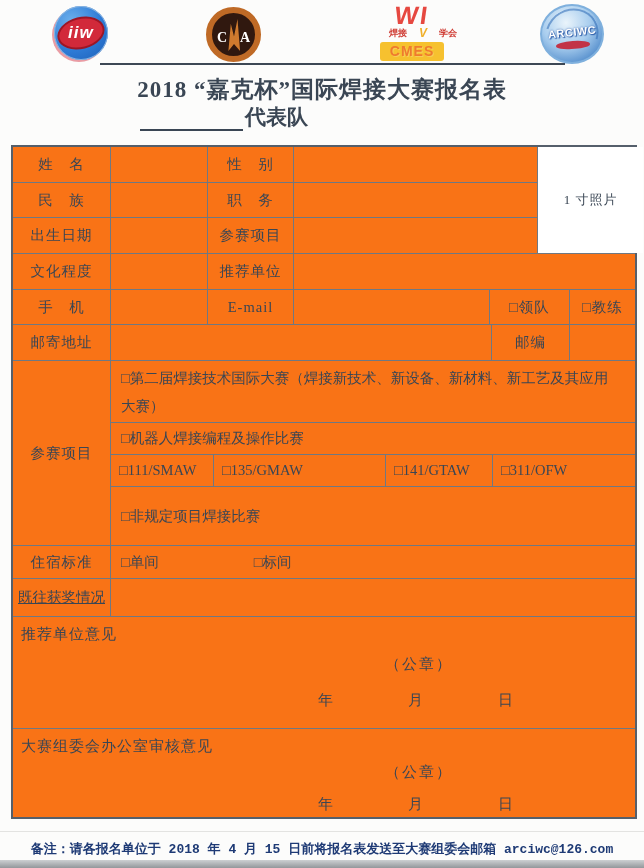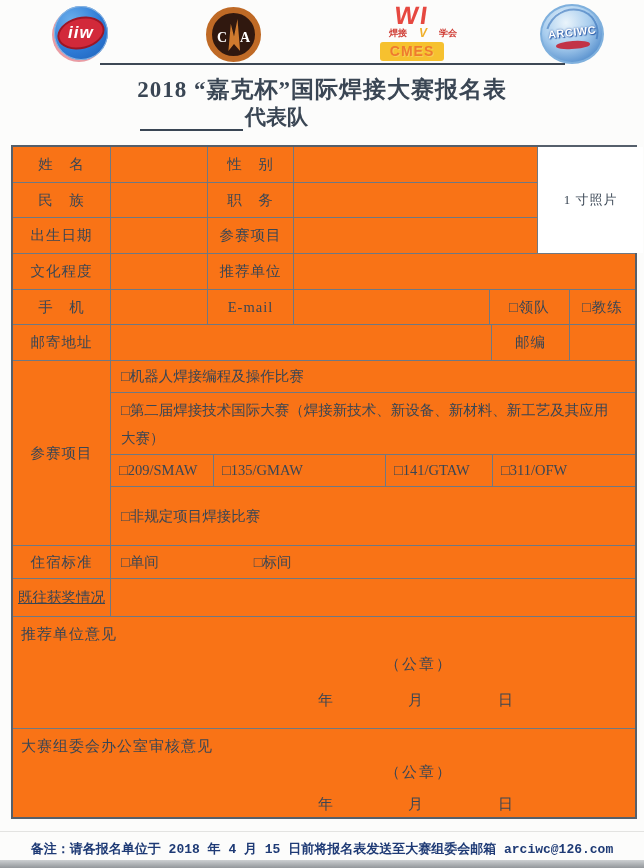--- a/index.html
+++ b/index.html
@@ -191,28 +191,28 @@
     <div class="row h35">
       <div class="cell lbl w98">邮寄地址</div>
       <div class="cell w381"></div>
       <div class="cell lbl w78">邮编</div>
       <div class="cell w65 last"></div>
     </div>
 
     <div class="row" style="height:184px;">
       <div class="cell lbl w98" style="height:184px;font-family:Liberation Serif, serif;">参赛项目</div>
       <div class="events-content w524 last">
+        <div class="sub" style="height:62px;">
+          <div class="sub-wrap">□第二届焊接技术国际大赛（焊接新技术、新设备、新材料、新工艺及其应用大赛）</div>
+        </div>
         <div class="sub" style="height:32px;">
           <div class="sub-line">□机器人焊接编程及操作比赛</div>
         </div>
-        <div class="sub" style="height:62px;">
-          <div class="sub-wrap">□第二届焊接技术国际大赛（焊接新技术、新设备、新材料、新工艺及其应用大赛）</div>
-        </div>
         <div class="sub" style="height:32px;">
-          <div class="opt w103">□209/SMAW</div>
+          <div class="opt w103">□111/SMAW</div>
           <div class="opt w172">□135/GMAW</div>
           <div class="opt w107">□141/GTAW</div>
           <div class="opt w142 last">□311/OFW</div>
         </div>
         <div class="sub lastsub" style="height:58px;">
           <div class="cell pl w249 last" style="border-right:none;">□非规定项目焊接比赛</div>
         </div>
       </div>
     </div>
 

